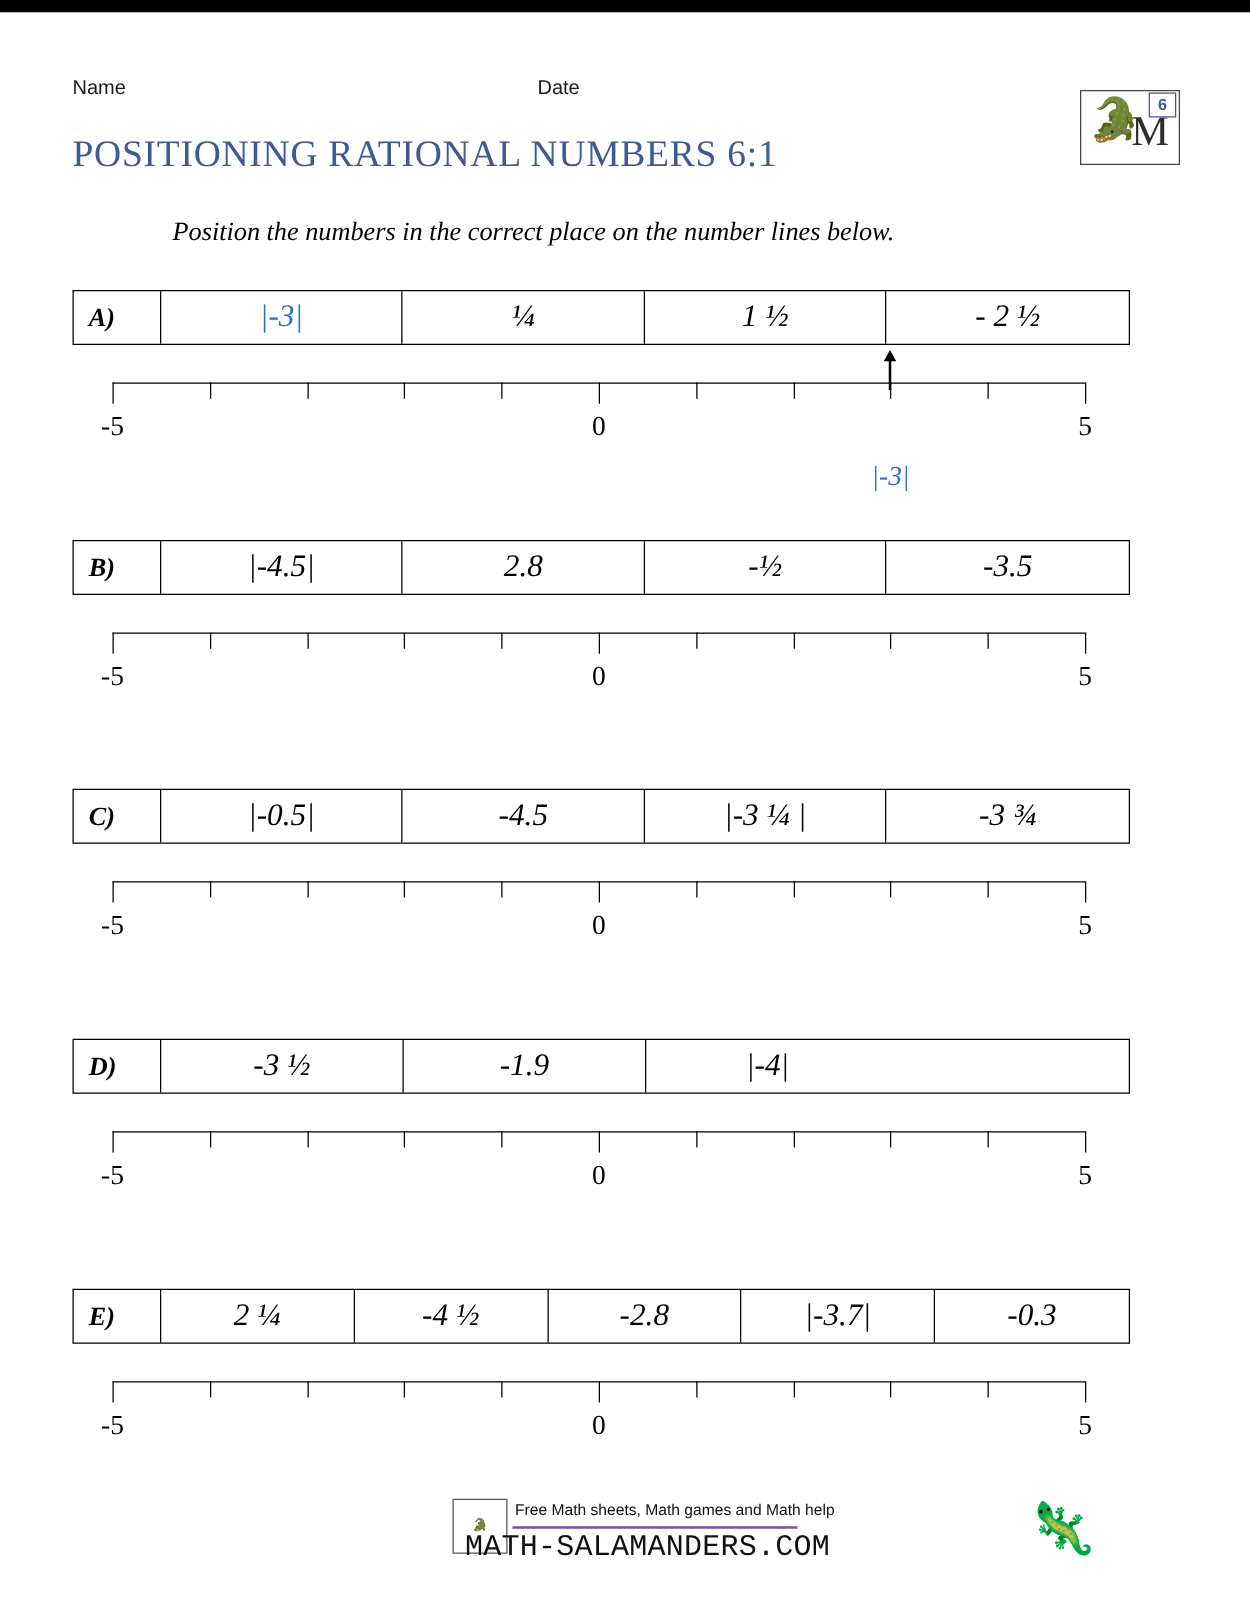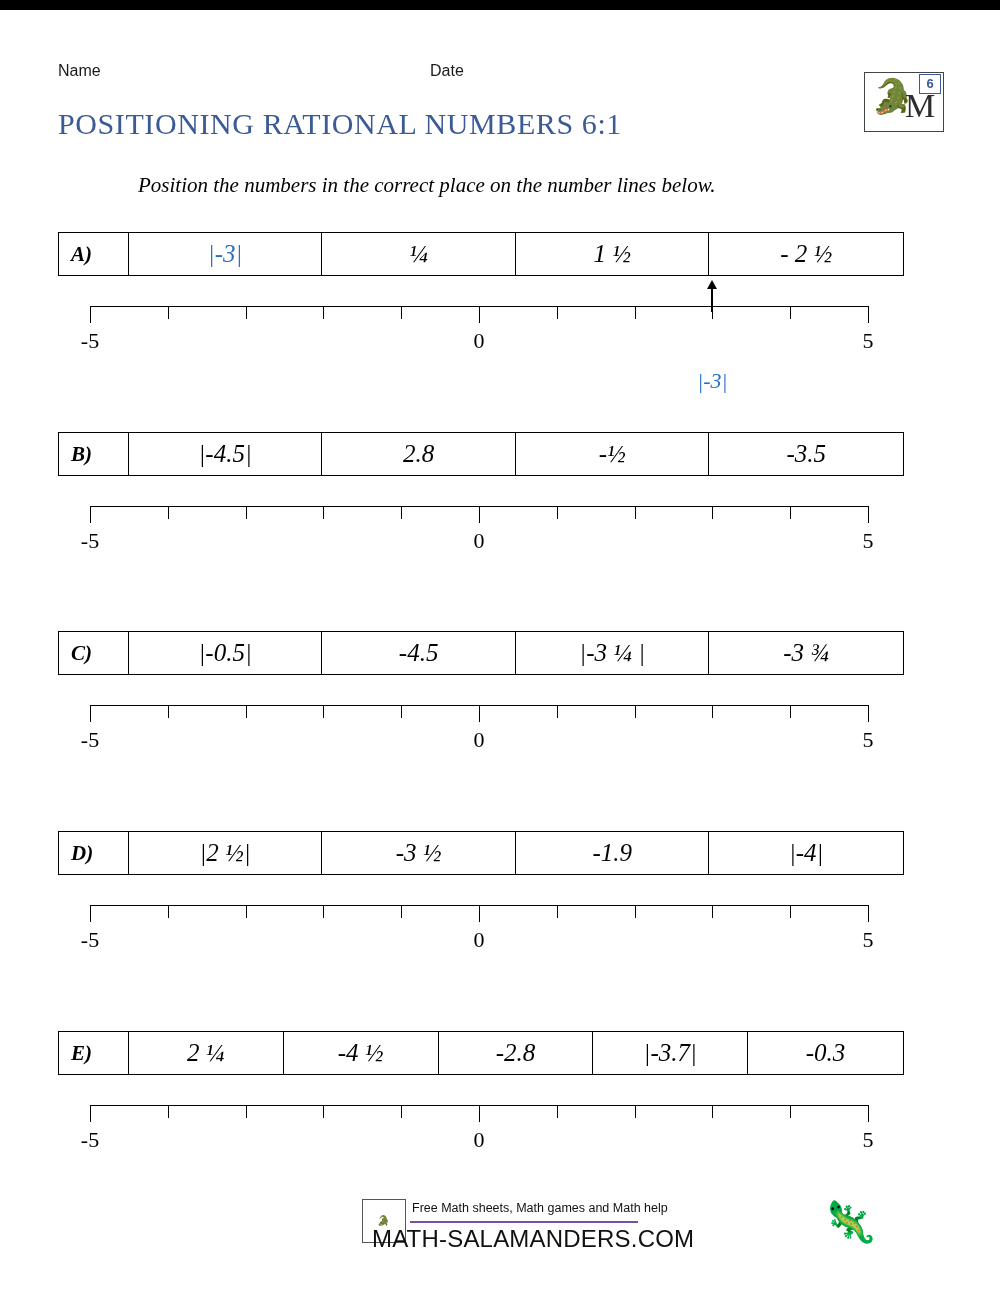--- a/index.html
+++ b/index.html
@@ -218,21 +218,21 @@
     position: absolute;
     left: 410px; top: 26px;
     width: 228px;
     height: 2px;
     background: #7b4fa0;
   }
   .footer-site {
     position: absolute;
     left: 372px; top: 30px;
     font-size: 24px;
-    font-family: Liberation Sans, sans-serif;
+    font-family: Liberation Mono, monospace;
     letter-spacing: 0.2px;
     color: #111;
   }
   .footer-liz {
     position: absolute;
     left: 822px; top: 2px;
     font-size: 44px;
     color: #333;
     transform: rotate(-8deg);
   }
@@ -328,21 +328,20 @@
         <div class="tick" style="left: 544.6px;"></div>
         <div class="tick" style="left: 622.4px;"></div>
         <div class="tick" style="left: 700.2px;"></div>
         <div class="tick major" style="left: 778px;"></div>
         <div class="nl-label" style="left: 0px;">-5</div>
         <div class="nl-label" style="left: 389px;">0</div>
         <div class="nl-label" style="left: 778px;">5</div>
       </div>
       <div class="qrow" style="top: 821px;">
         <div class="qcell qlabel">D)</div>
-        <div class="qcell qcell-4">|2 ½|</div>
         <div class="qcell qcell-4">-3 ½</div>
         <div class="qcell qcell-4">-1.9</div>
         <div class="qcell qcell-4">|-4|</div>
       </div>
       <div class="nline" style="top: 895px;">
         <div class="nl-axis"></div>
         <div class="tick major" style="left: 0px;"></div>
         <div class="tick" style="left: 77.8px;"></div>
         <div class="tick" style="left: 155.6px;"></div>
         <div class="tick" style="left: 233.4px;"></div>

